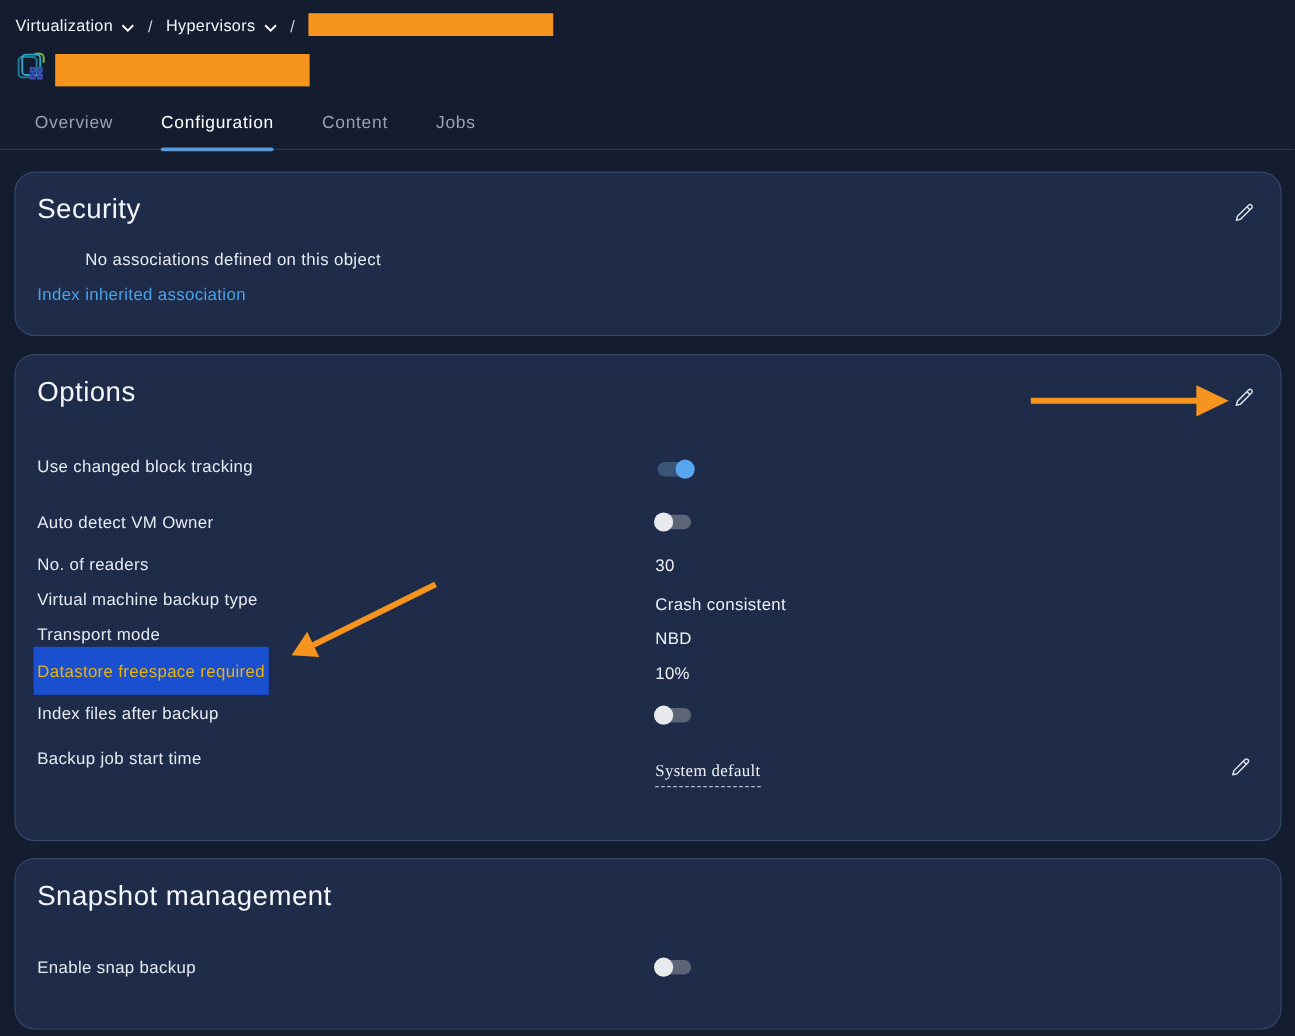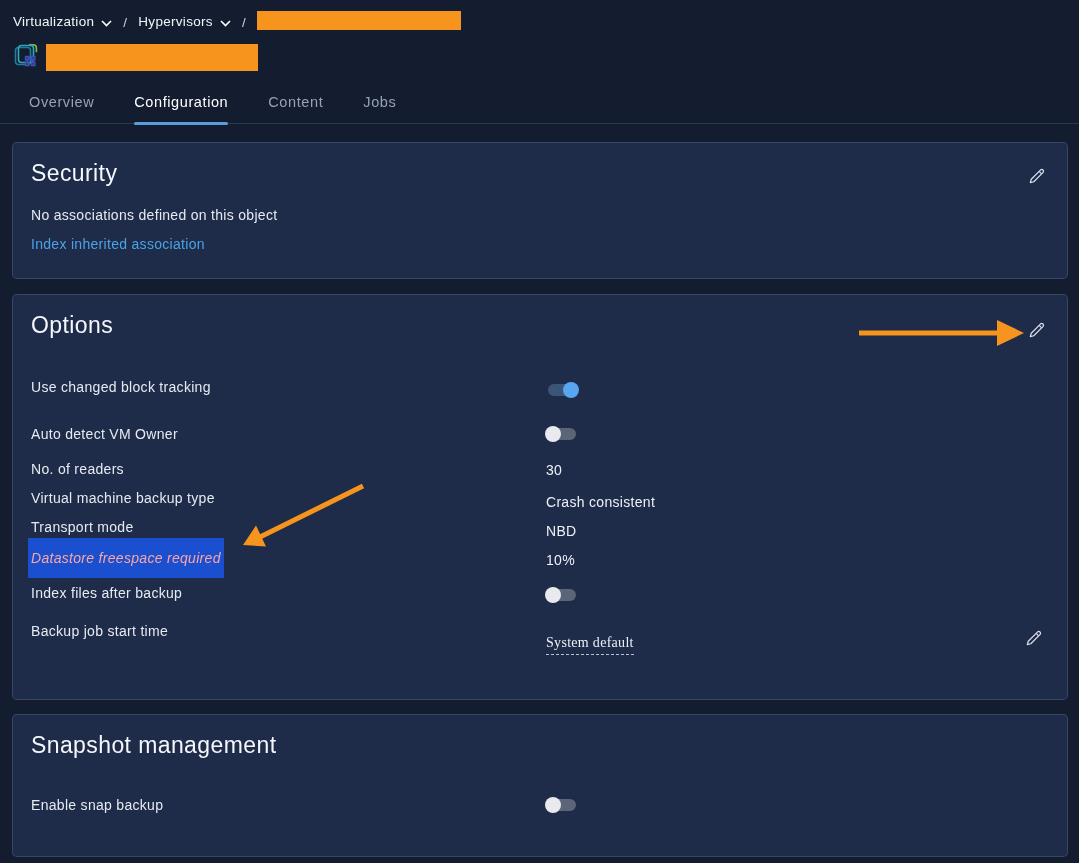--- a/index.html
+++ b/index.html
@@ -19,47 +19,47 @@
   .title-row{ display:flex; align-items:center; gap:6px; padding:12px 0 0 13px; }
   .redact-b{ width:212px; height:27px; background:#f7941e; }
   
   .tabs{ display:flex; margin-top:21px; padding-left:29px; border-bottom:1px solid #293750; }
   .tab{ margin-right:40px; padding-bottom:13px; font-size:14.5px; color:#98a2b5; letter-spacing:.6px; cursor:pointer; position:relative; }
   .tab.active{ color:#ffffff; }
   .tab.active::after{ content:""; position:absolute; left:0; right:0; bottom:-2px; height:3px; background:#5b9bd8; border-radius:2px; }
   
   .card{
     position:relative; margin:0 11px 0 12px; width:1056px;
-    background:#1e2b49; border:1px solid rgba(110,135,180,.30); border-radius:5px;
+    background:#1e2b49; border:1px solid rgba(110,135,180,.30); border-radius:17px;
   }
   #card-security{ margin-top:18px; height:137px; }
   #card-options{ margin-top:15px; height:406px; }
   #card-snapshot{ margin-top:14px; height:143px; }
   .card h2{
     position:absolute; left:18px; top:17px;
     font-size:23px; font-weight:400; color:#f4f7fb; letter-spacing:.4px;
   }
   .edit-btn{ position:absolute; right:19px; top:23px; width:22px; height:22px; cursor:pointer; background:none; border:none; }
   .label{ position:absolute; left:18px; font-size:14px; color:#e6eaf1; }
   .value{ position:absolute; left:533px; font-size:14px; color:#eef1f6; }
-  .sec-text{ top:64px; }
+  .sec-text{ top:64px;margin-left:40px; }
   .sec-link{ top:93px; color:#4aa3e8; cursor:pointer; }
   
   .toggle{ position:absolute; left:535px; width:28px; height:12px; border-radius:6px; background:#5c6477; cursor:pointer; }
   .toggle .knob{ position:absolute; top:-2px; left:-3px; width:16px; height:16px; border-radius:50%; background:#e9eaee; }
   .toggle.on{ background:#3d5479; }
   .toggle.on .knob{ left:auto; right:-3px; background:#58a6ef; }
   .r2l{ top:131px; }
   .r3l{ top:166px; } .r3v{ top:167px; }
   .r4l{ top:195px; } .r4v{ top:199px; }
   .r5l{ top:224px; } .r5v{ top:228px; }
   .r6l{ top:255px; } .r6v{ top:257px; }
   .r7l{ top:290px; }
   .r8l{ top:328px; } .r8v{ top:340px;font-family:Liberation Serif, serif; }
-  .hl{ background:#1a4fd0; color:#fca5a5; padding:12px 3px; margin-left:-3px;font-style:italic; }
+  .hl{ background:#1a4fd0; color:#eab308; padding:12px 3px; margin-left:-3px; }
   .dashed-link{ border-bottom:1px dashed #b9c2d0; padding-bottom:4px; cursor:pointer; }
   .row-edit{ top:333px; right:22px; }
   
   .arrows{ position:absolute; left:0; top:0; width:1056px; height:406px; pointer-events:none; }
   
   .snap-label{ top:82px; }
   .snap-toggle{ top:84px; }
 </style>
 </head>
 <body>

